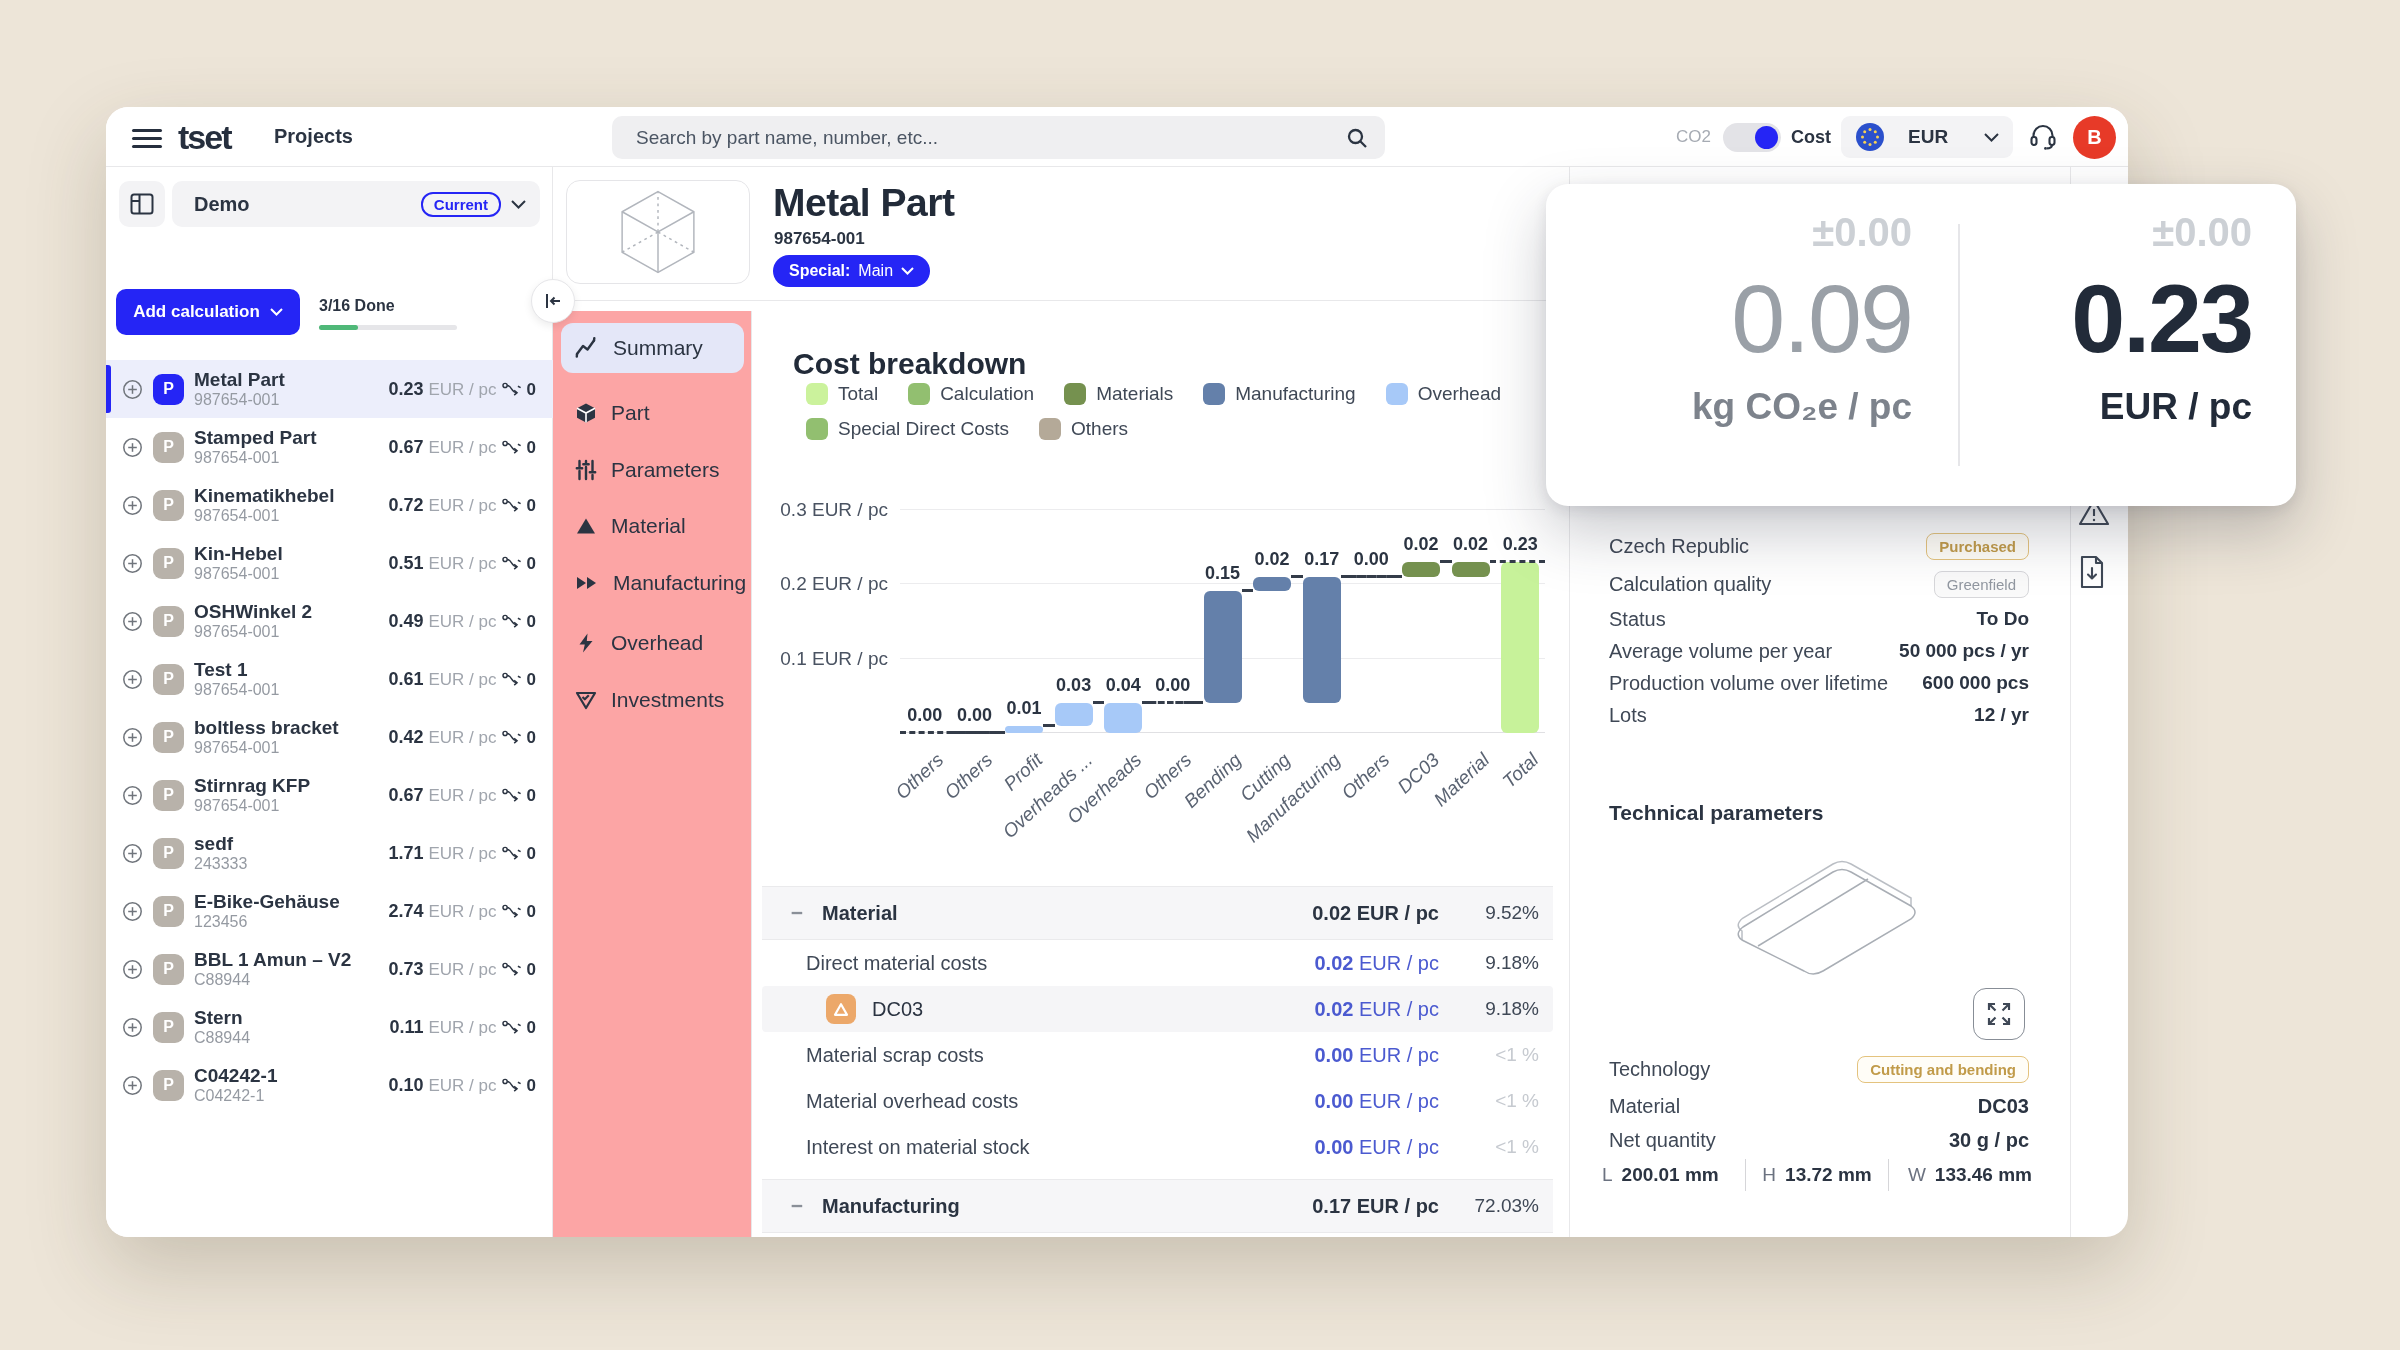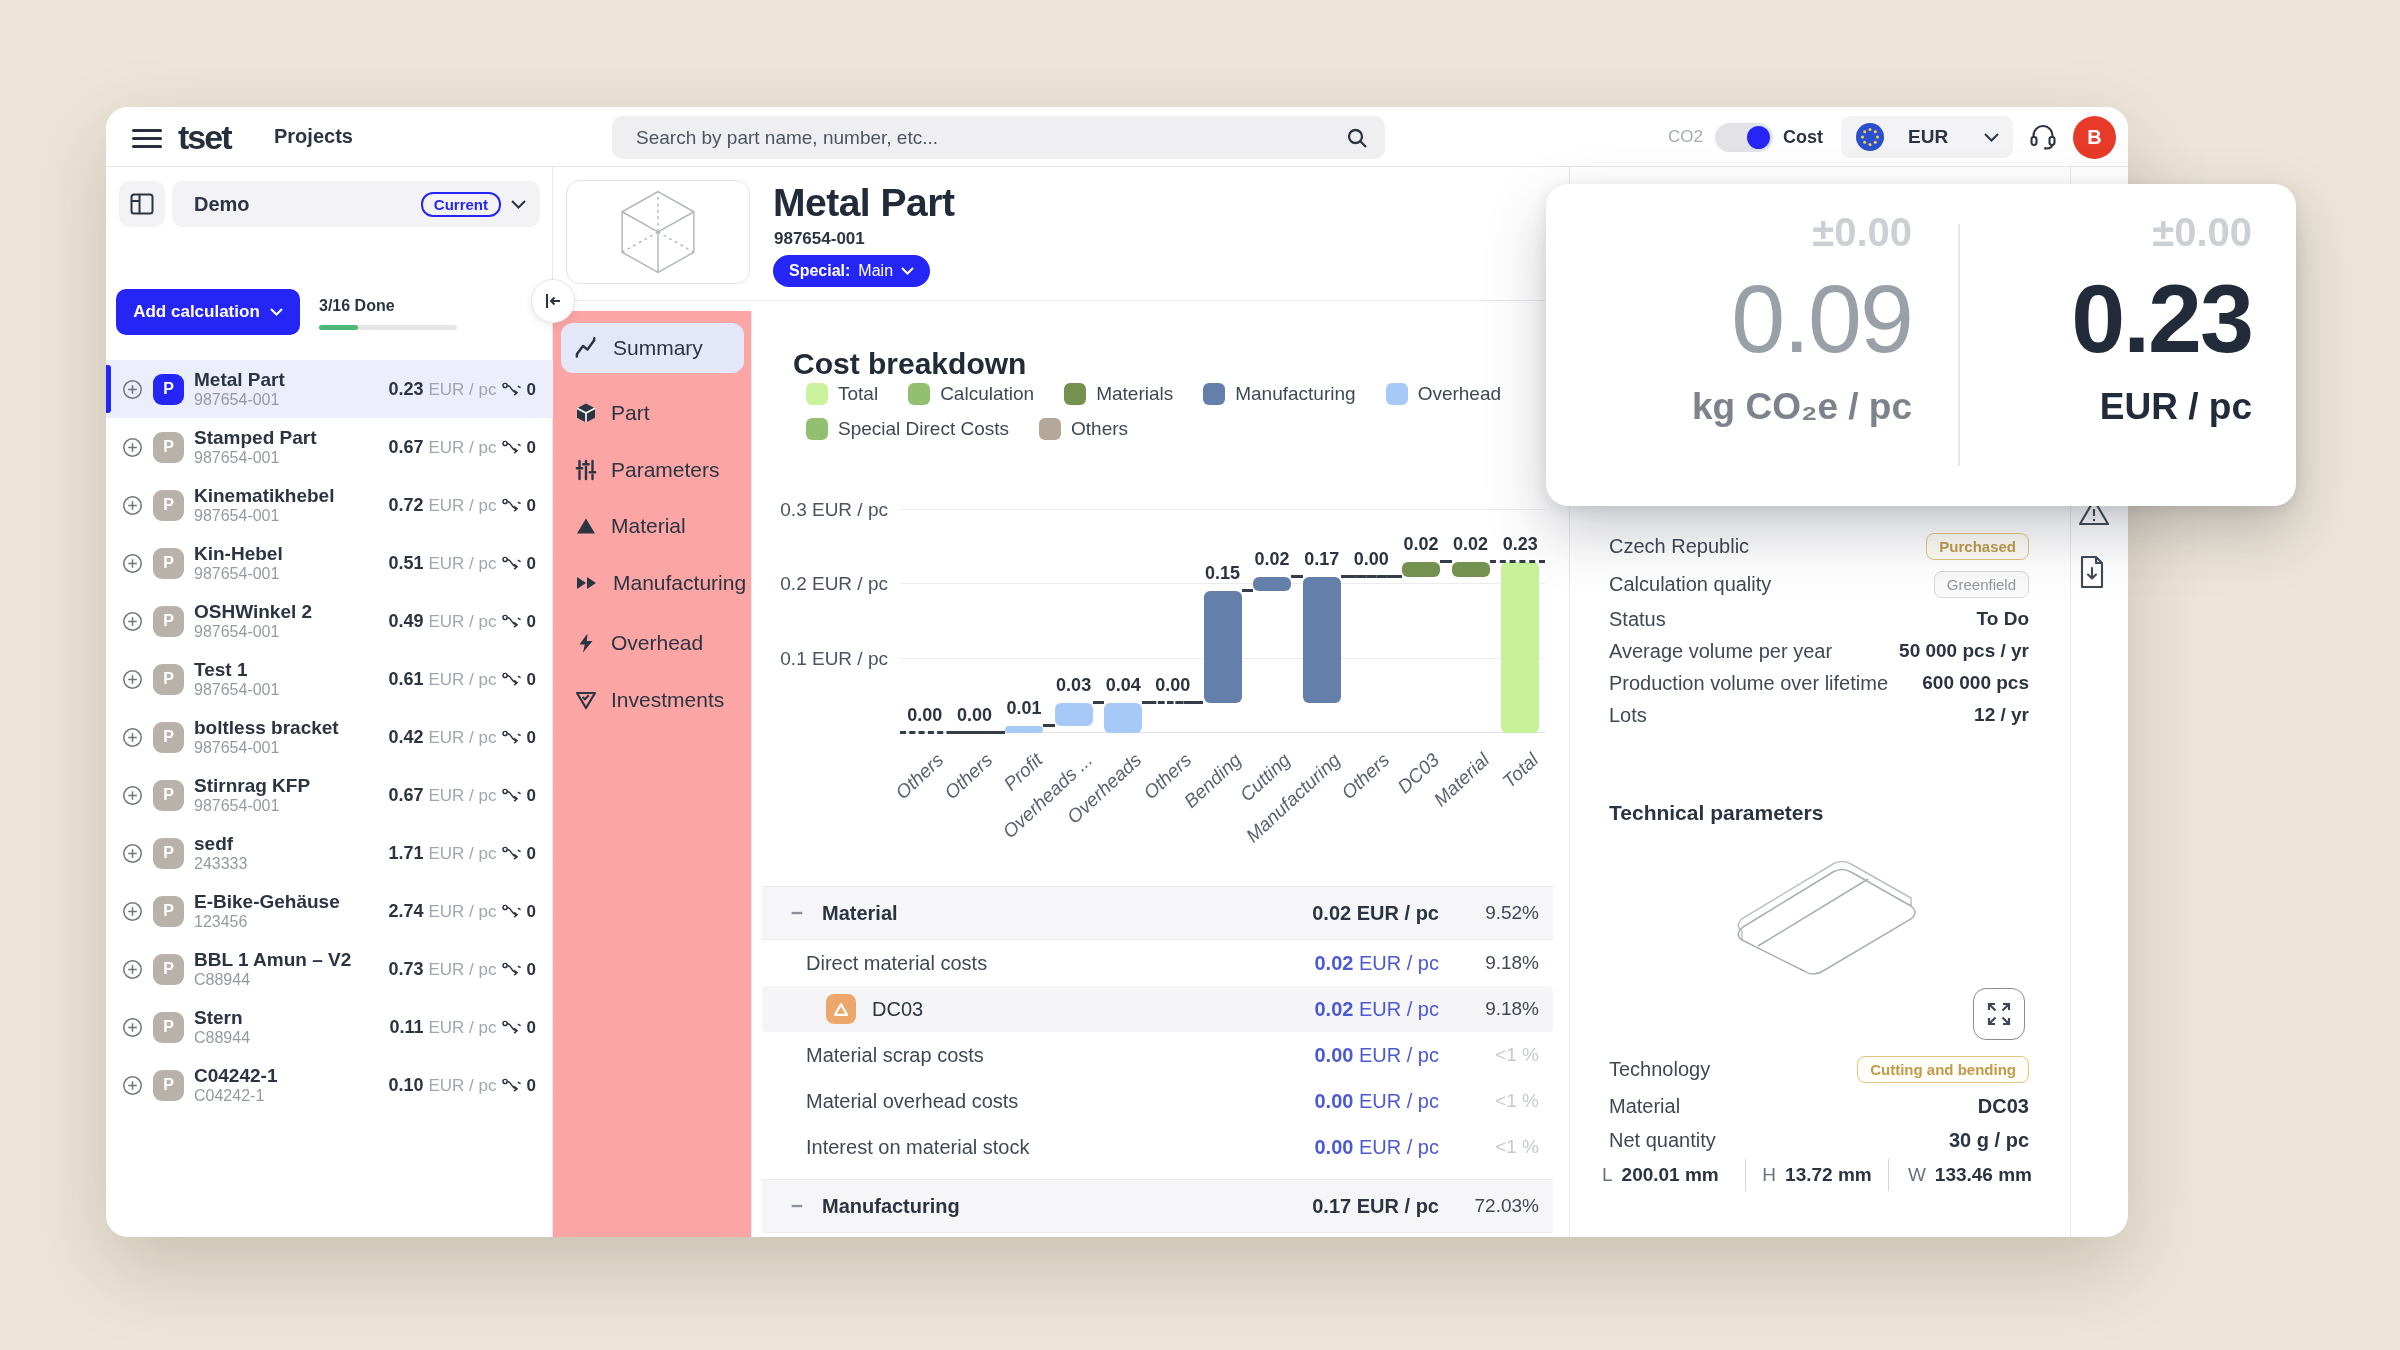--- a/index.html
+++ b/index.html
@@ -14,21 +14,21 @@
   .hamburger span { display:block; height:3.4px; background:#262f3e; border-radius:2px; margin:4.6px 0; }
   .logo { position:absolute; left:72px; top:11px; font-size:34px; font-weight:900; letter-spacing:-2px; color:#262f3e; }
   .projects-label { position:absolute; left:168px; top:18px; font-size:20px; font-weight:600; color:#2b3442; }
   .searchbar { position:absolute; left:506px; top:9px; width:773px; height:43px; background:#efeff1; border-radius:10px; display:flex; align-items:center; padding:0 16px 0 24px; }
   .searchbar input { flex:1; border:none; background:transparent; outline:none; font-size:19px; color:#3f4856; font-family:inherit; }
   .searchbar input::placeholder { color:#4b5563; opacity:1; }
   .tb-right { position:absolute; right:12px; top:0; height:60px; display:flex; align-items:center; gap:10px; }
   .co2-label { font-size:17px; color:#a6abb3; margin-right:2px; }
   .toggle { width:58px; height:29px; background:#e3e3e7; border-radius:15px; position:relative; cursor:pointer; }
   .toggle .knob { position:absolute; right:3px; top:3px; width:23px; height:23px; border-radius:50%; background:#2525f5; }
-  .cost-label { font-size:18px; font-weight:600; color:#2b3442; margin-right:8px; }
+  .cost-label { font-size:18px; font-weight:600; color:#2b3442; }
   .currency-pill { width:172px; height:42px; background:#f3f3f5; border-radius:9px; display:flex; align-items:center; padding:0 14px; gap:23px; cursor:pointer; }
   .currency-pill .cur { font-size:19px; font-weight:600; color:#2b3442; flex:1; }
   .iconbtn { width:40px; height:40px; display:flex; align-items:center; justify-content:center; cursor:pointer; }
   .avatar { width:43px; height:43px; border-radius:50%; background:#e73a28; color:#fff; font-size:20px; font-weight:700; display:flex; align-items:center; justify-content:center; cursor:pointer; }
 
   
   .sidebar { position:absolute; left:0; top:60px; width:447px; height:1070px; border-right:1px solid #e8e8ea; background:#fff; }
   .proj-row { position:absolute; left:13px; top:14px; display:flex; gap:7px; }
   .panel-btn { width:46px; height:46px; background:#f3f3f5; border-radius:10px; display:flex; align-items:center; justify-content:center; cursor:pointer; }
   .proj-select { width:368px; height:46px; background:#f3f3f5; border-radius:10px; display:flex; align-items:center; padding:0 14px 0 22px; cursor:pointer; }

